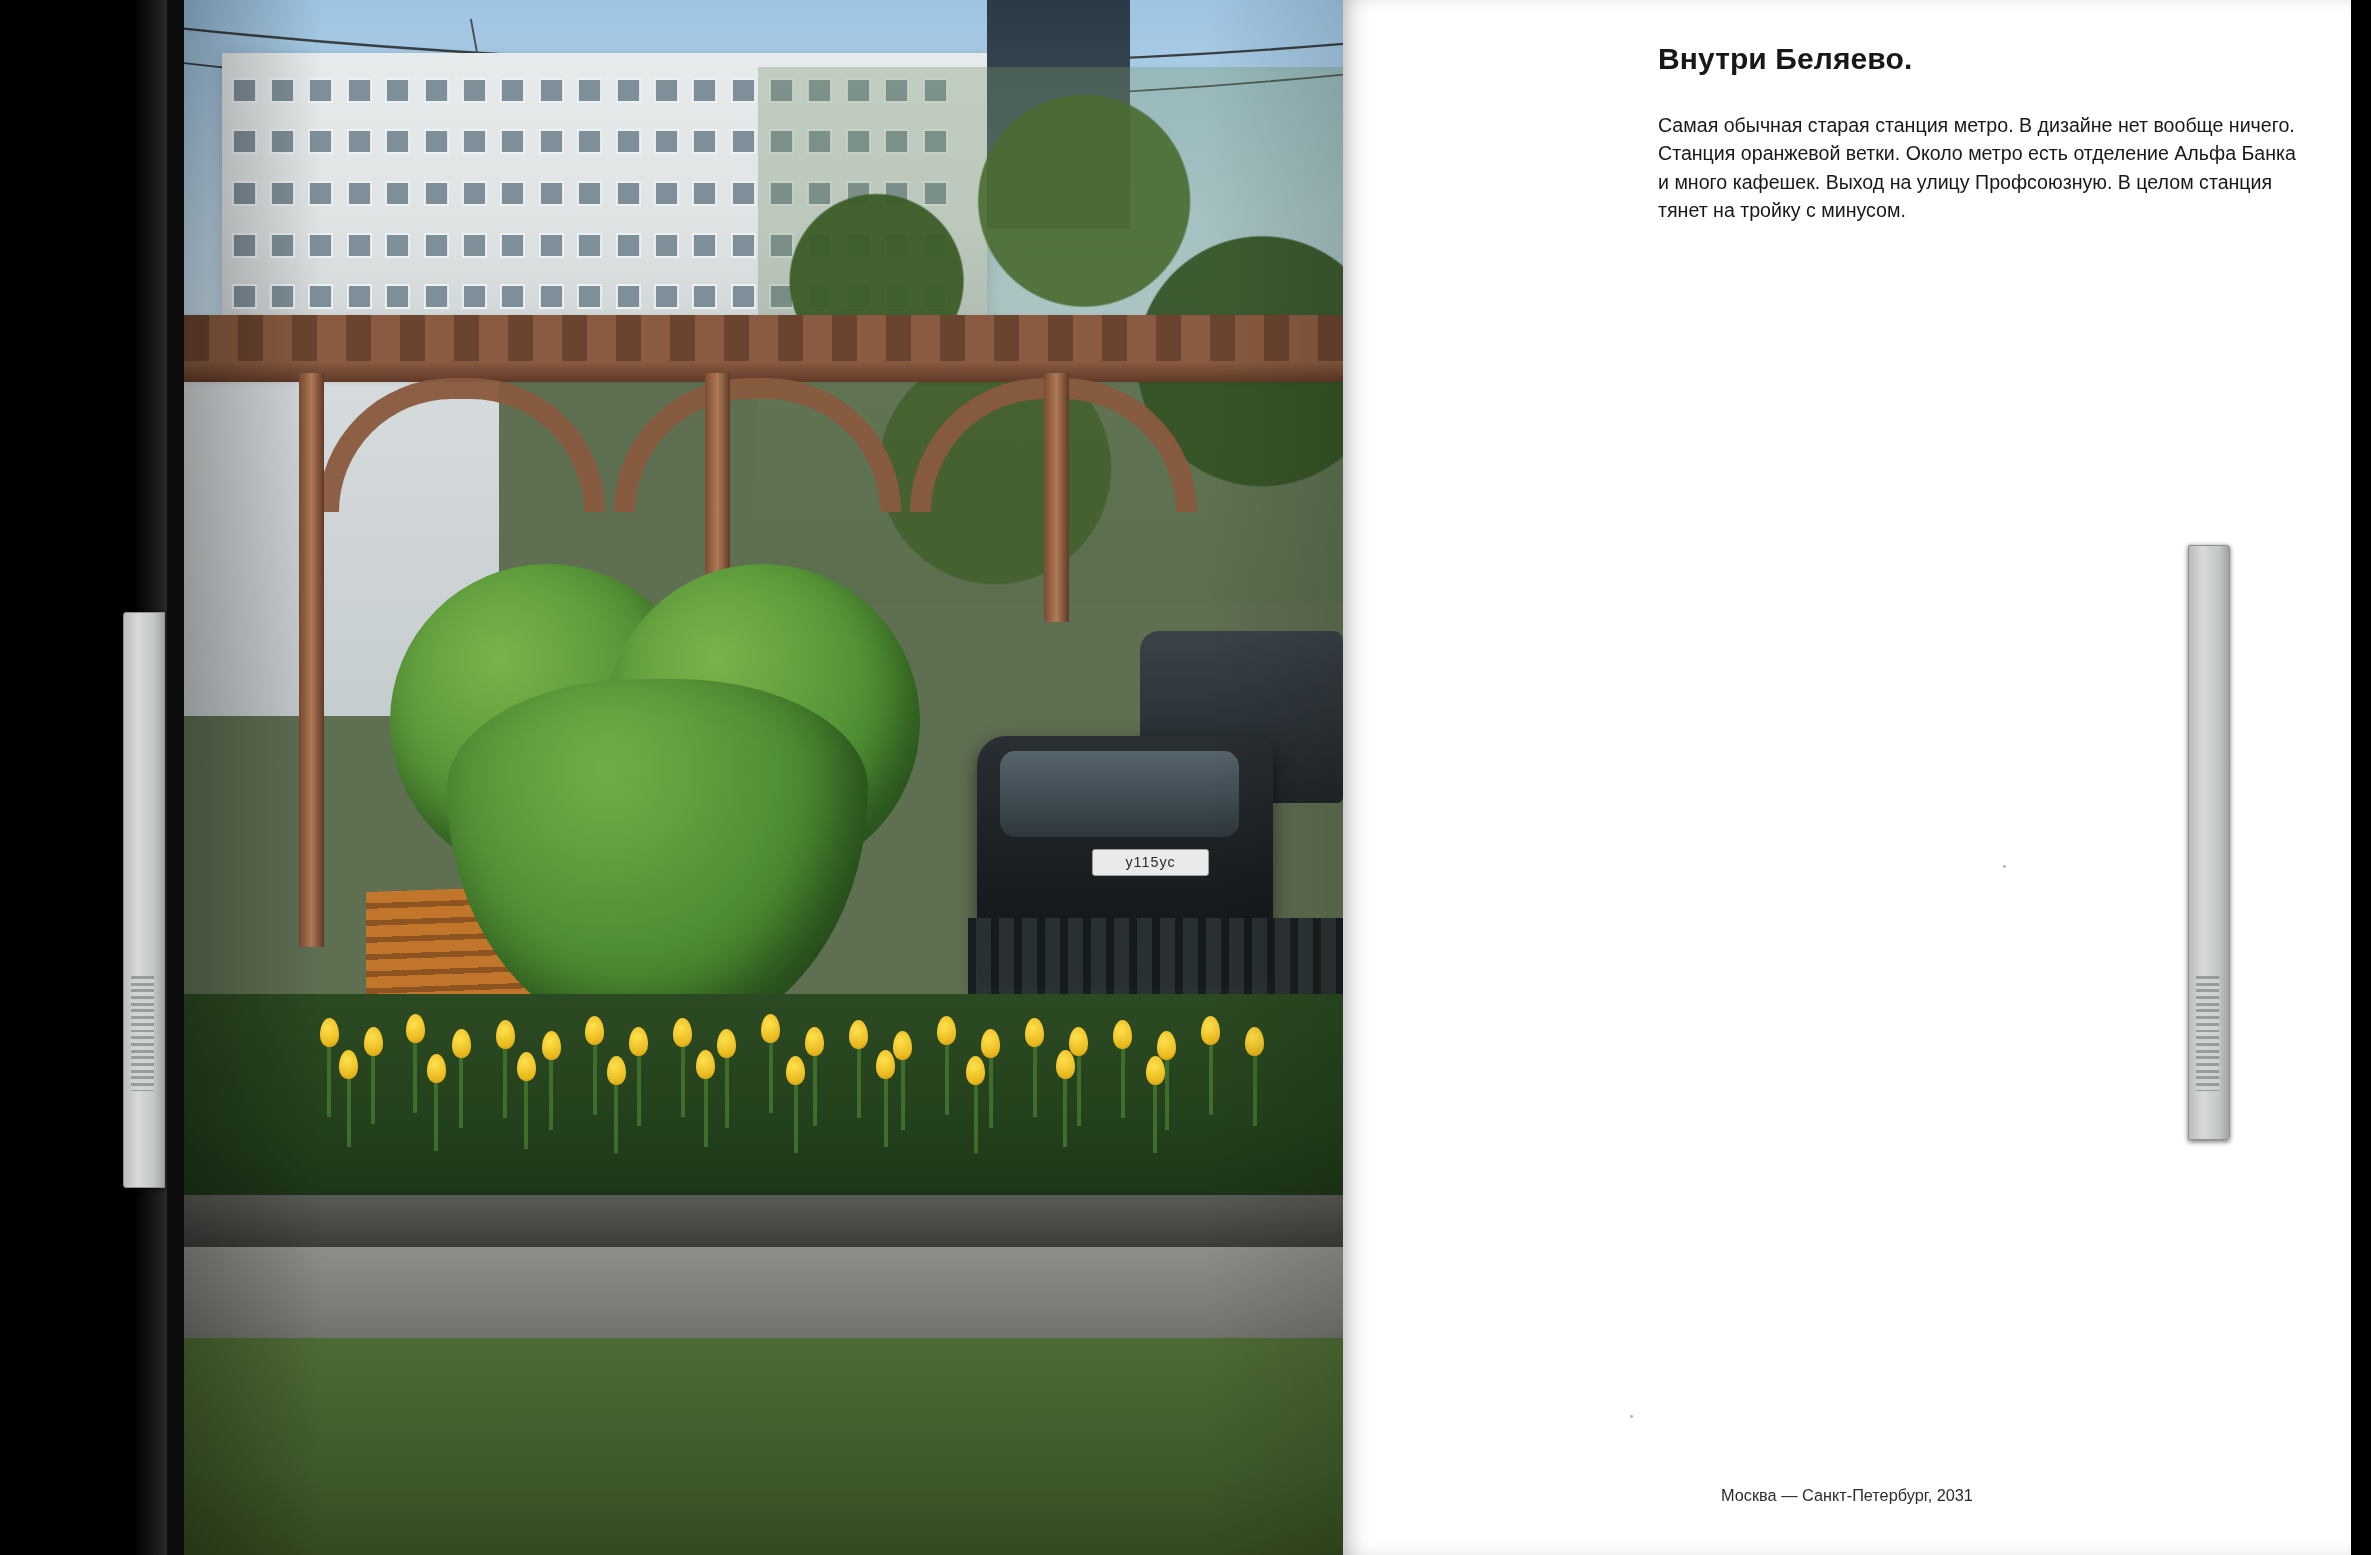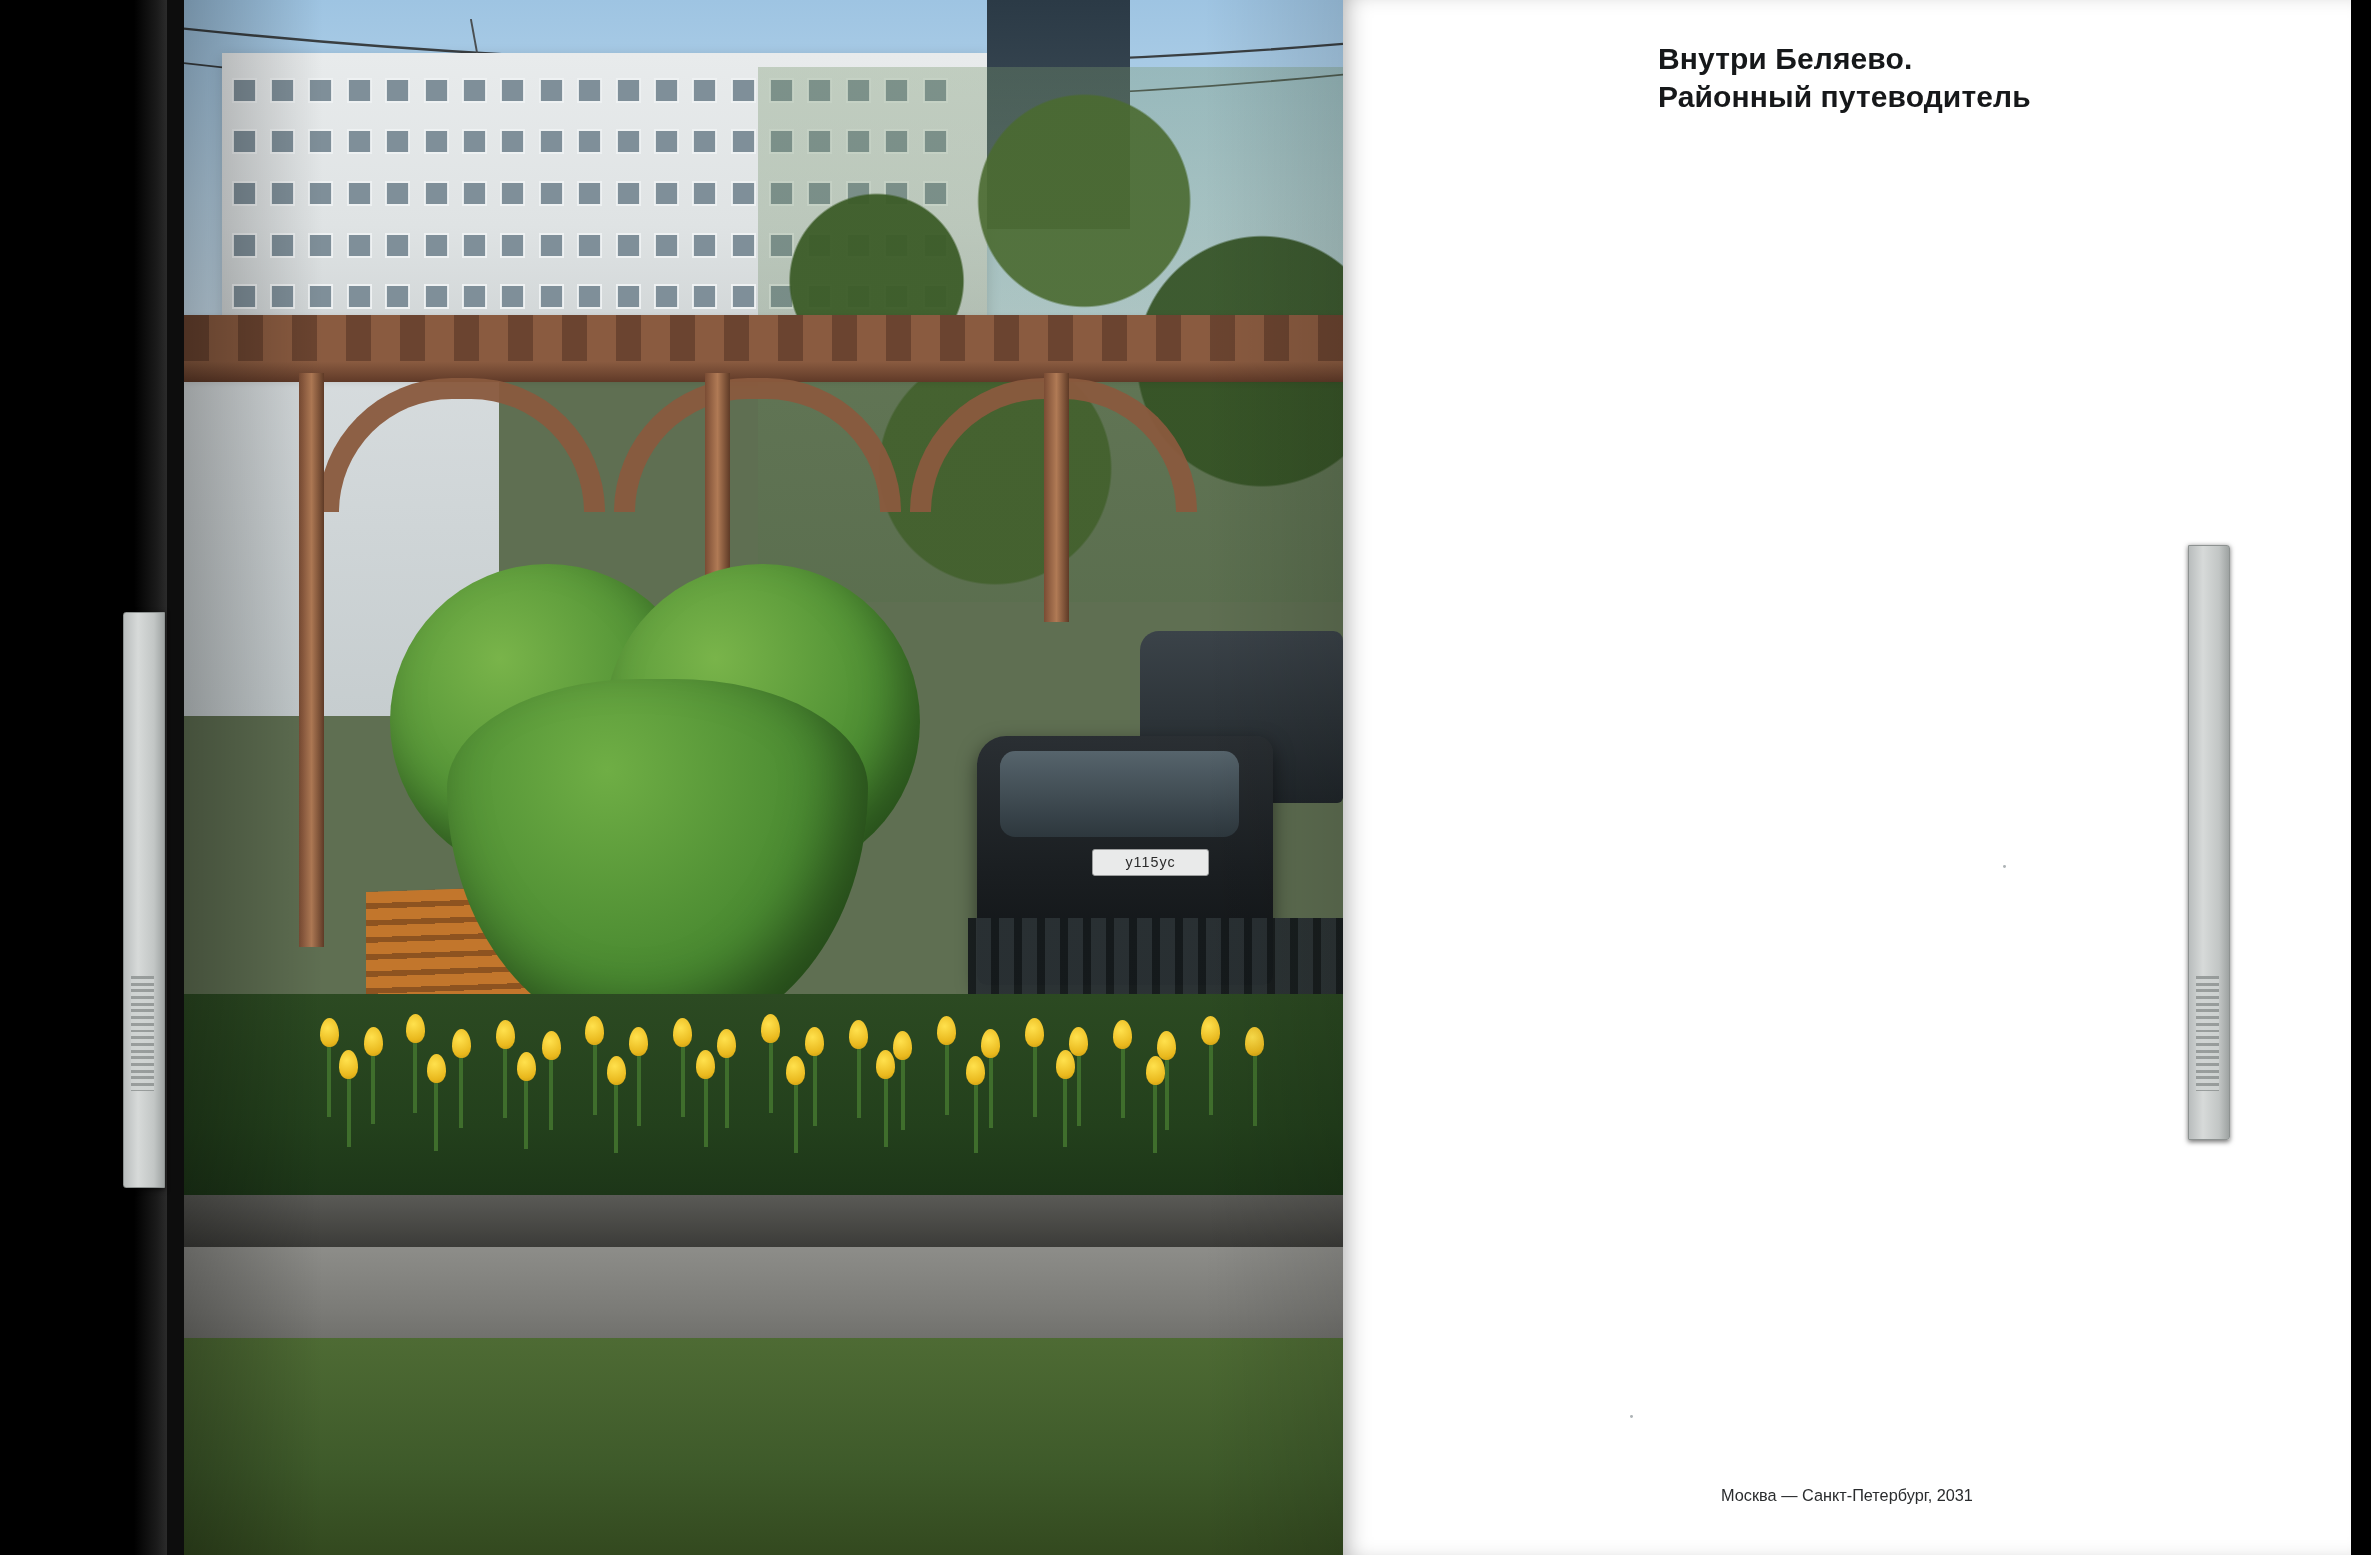--- a/index.html
+++ b/index.html
@@ -651,22 +651,22 @@
         <div class="lawn"></div>
 
         <div class="photo-vignette"></div>
       </div>
     </div>
 
     <div class="page-right">
       <div class="text-col">
         <h1 class="headline">
           <span>Внутри Беляево.</span>
-          <span class="l2">Районный путеводитель</span>
         </h1>
+        <p class="body-copy">Самая обычная старая станция метро. В дизайне нет вообще ничего. Станция оранжевой ветки. Около метро есть отделение Альфа Банка и много кафешек. Выход на улицу Профсоюзную. В целом станция тянет на тройку с минусом.</p>
       </div>
       <div class="page-speck" style="left:287px; top:1415px;"></div>
       <div class="page-speck" style="left:660px; top:865px;"></div>
       <div class="footer">Москва — Санкт-Петербург, 2031</div>
     </div>
 
     <div class="clip left">
       <div class="clip-grip"></div>
     </div>
     <div class="clip right">

